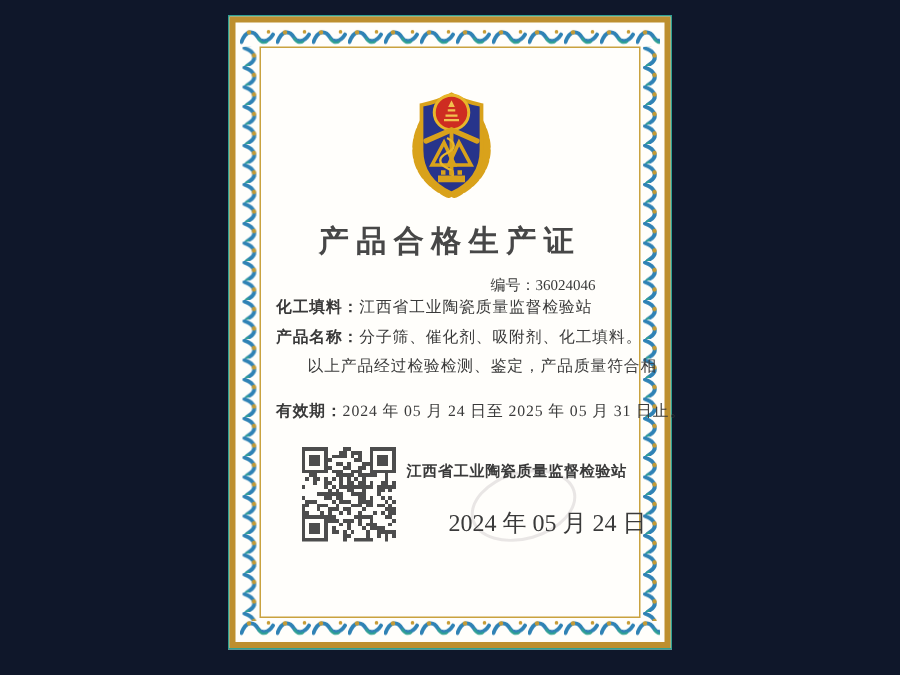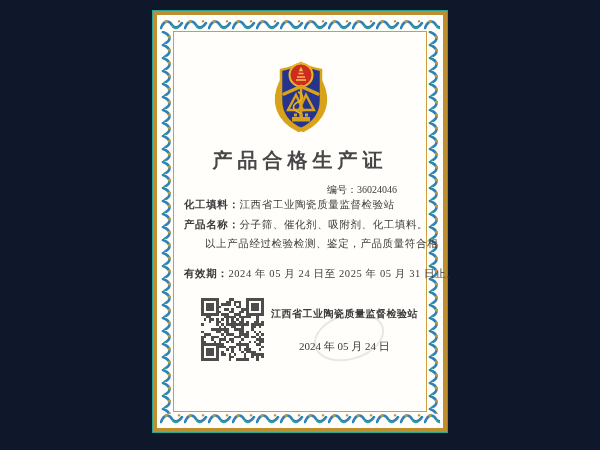--- a/index.html
+++ b/index.html
@@ -54,21 +54,21 @@
   .qr { position:absolute; left:48px; top:287px; width:63px; height:63px; }
   .qr svg { width:100%; height:100%; shape-rendering:crispEdges; }
 
   .issuer {
     position:absolute; left:118px; top:296px; width:140px;
     font-size:10px; color:#3a3a3a; letter-spacing:0.5px;
     white-space:nowrap; font-weight:bold;
   }
   .issue-date {
     position:absolute; left:146px; top:328px; width:90px;
-    text-align:center; font-size:11px; color:#3a3a3a; white-space:nowrap;
+    text-align:center; font-size:16px; color:#3a3a3a; white-space:nowrap;
   }
   .seal {
     position:absolute; left:160px; top:303px; width:72px; height:46px;
     border:2px solid #e1dddd; border-radius:50%;
     transform:rotate(-16deg); opacity:0.75; pointer-events:none;
   }
   .defs-holder { position:absolute; width:0; height:0; overflow:hidden; }
 </style>
 </head>
 <body>

